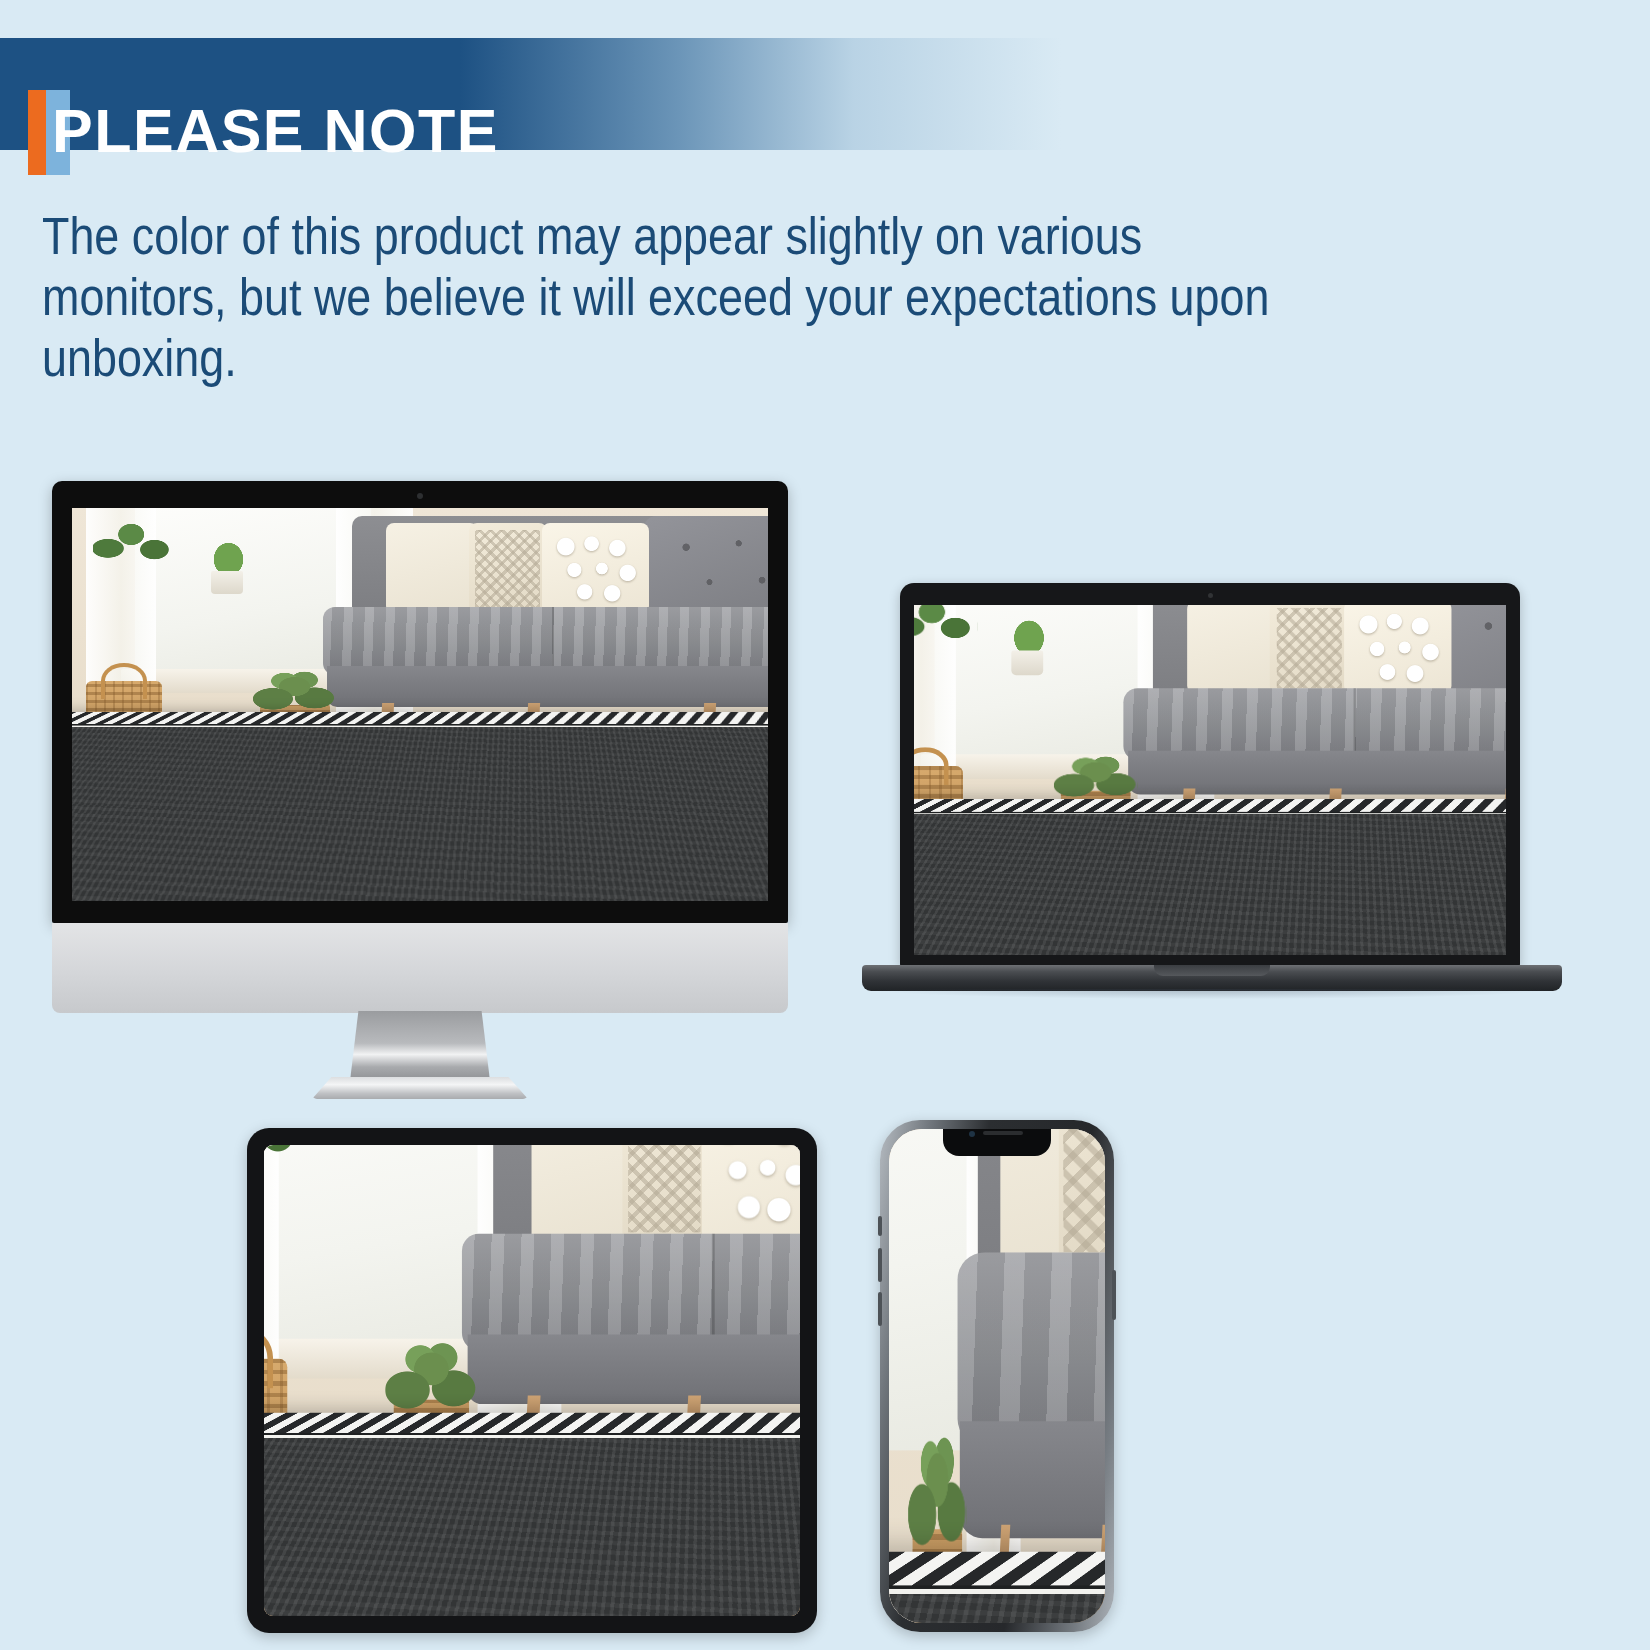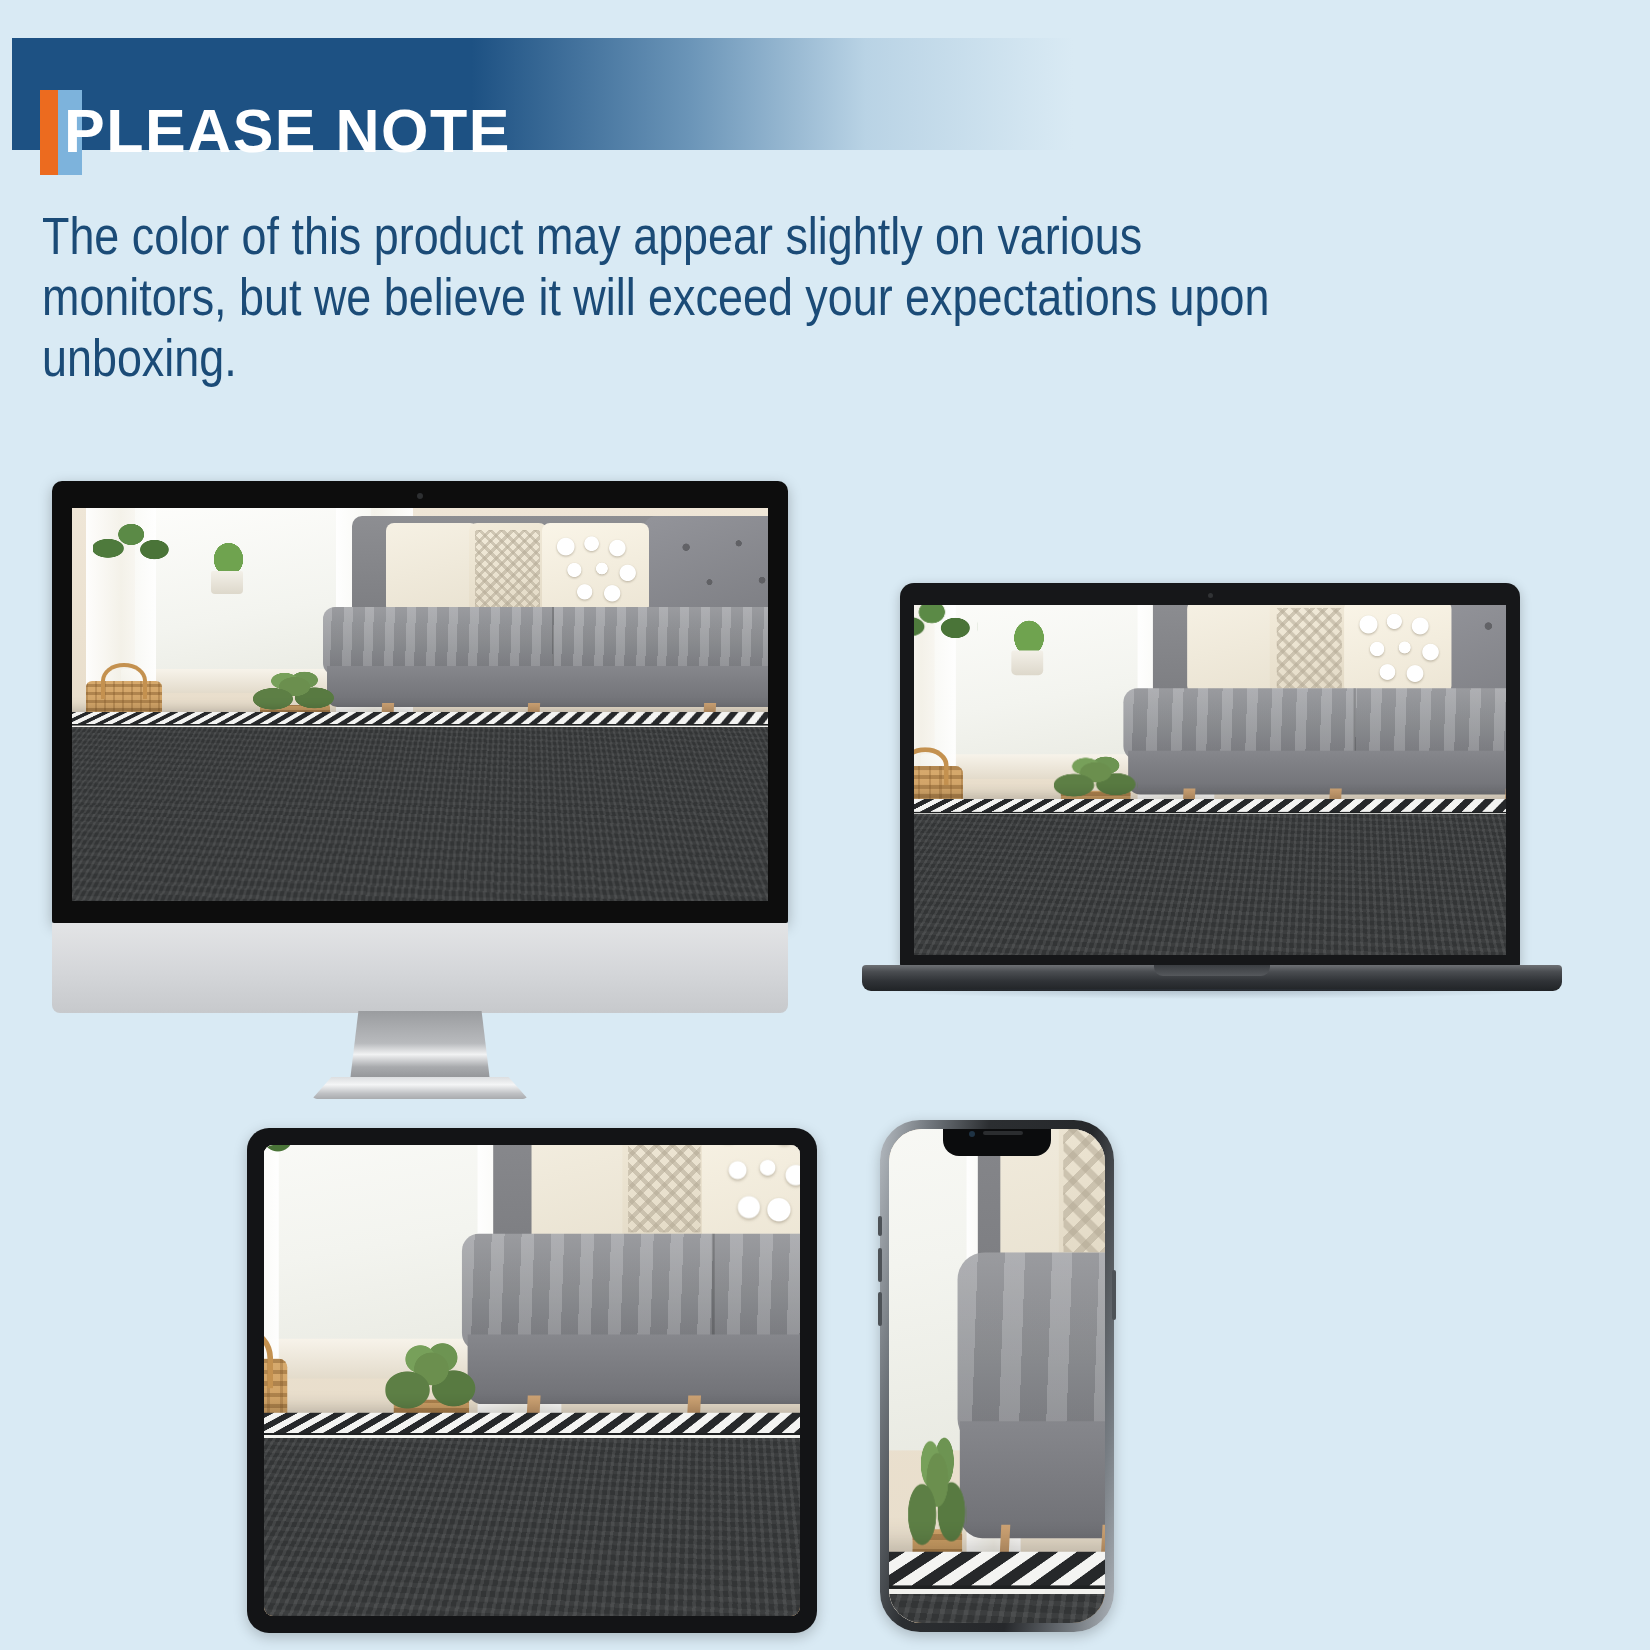--- a/index.html
+++ b/index.html
@@ -6,21 +6,21 @@
   body{
     width:1650px;height:1650px;
     background:#d9eaf4;
     font-family:"Liberation Sans", sans-serif;
     overflow:hidden;
     position:relative;
   }
 
   
   .banner{
-    position:absolute; left:12px; top:38px; width:1060px; height:112px;
+    position:absolute; left:0; top:38px; width:1060px; height:112px;
     background:linear-gradient(90deg,#1d5183 0%,#1d5183 42%,#6b95b8 62%,#b9d3e5 78%,#d9eaf4 97%,rgba(217,234,244,0) 100%);
     padding-left:34px;
   }
   .banner-marks{
     position:absolute; left:28px; top:52px; display:flex; height:85px; align-items:stretch;
   }
   .mark-orange{width:18px;background:#ec6b1f;}
   .mark-blue{width:24px;background:#7db3dc;}
   .banner-title{
     position:absolute; left:52px; top:48px;

